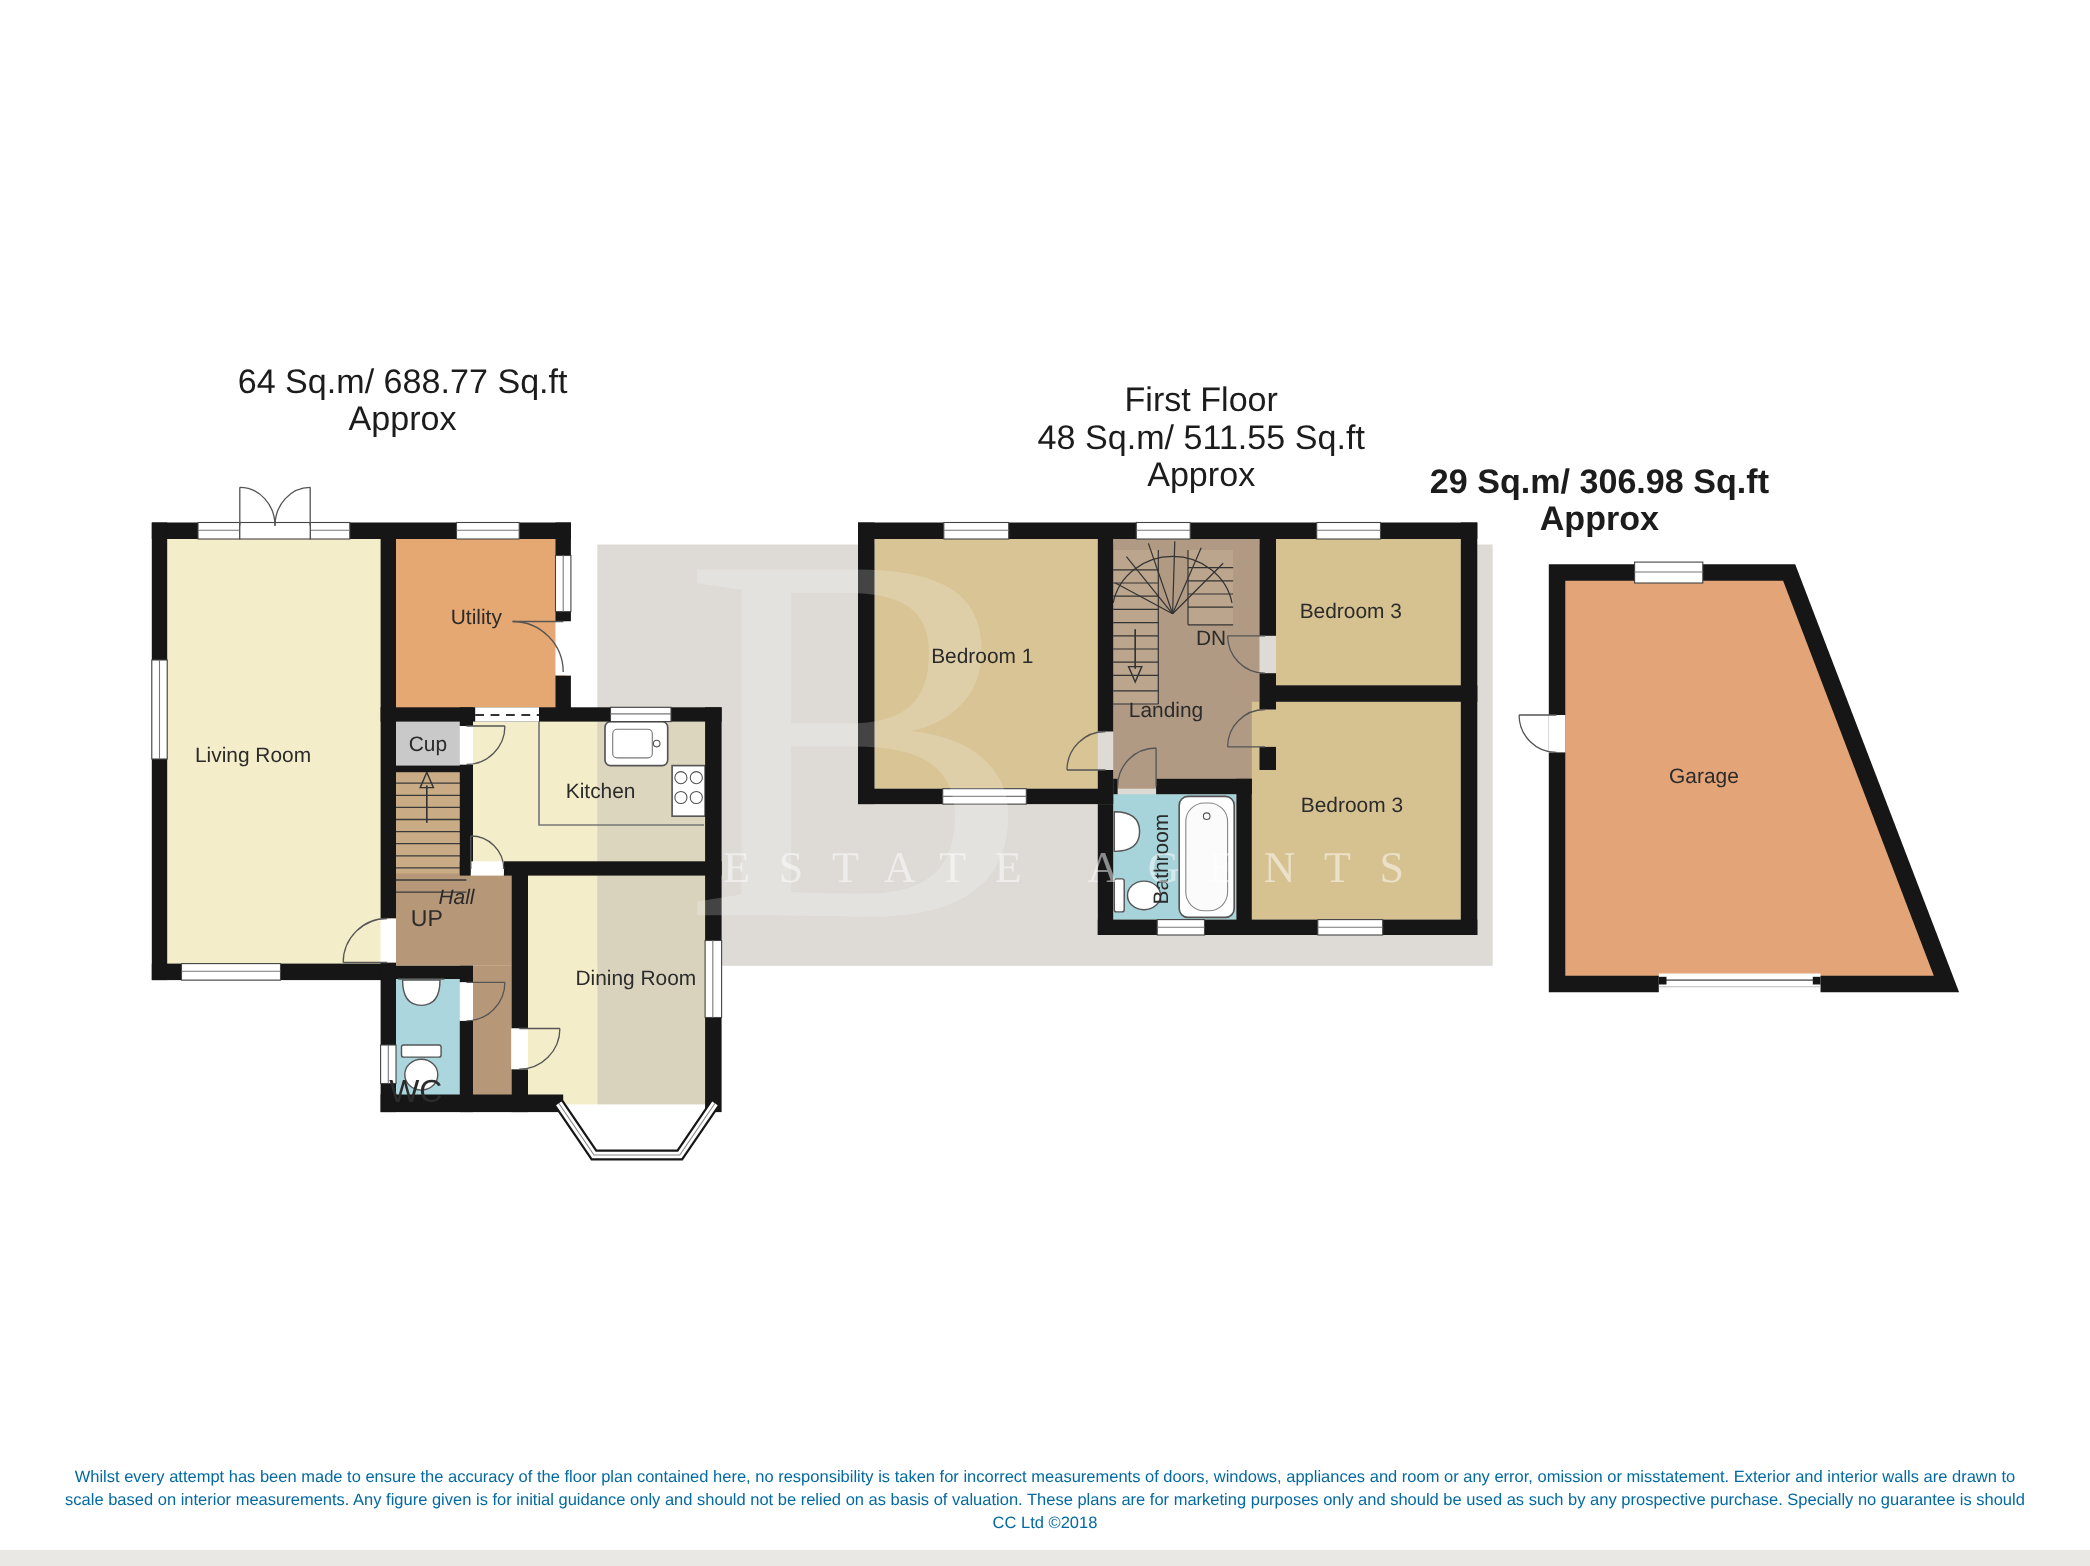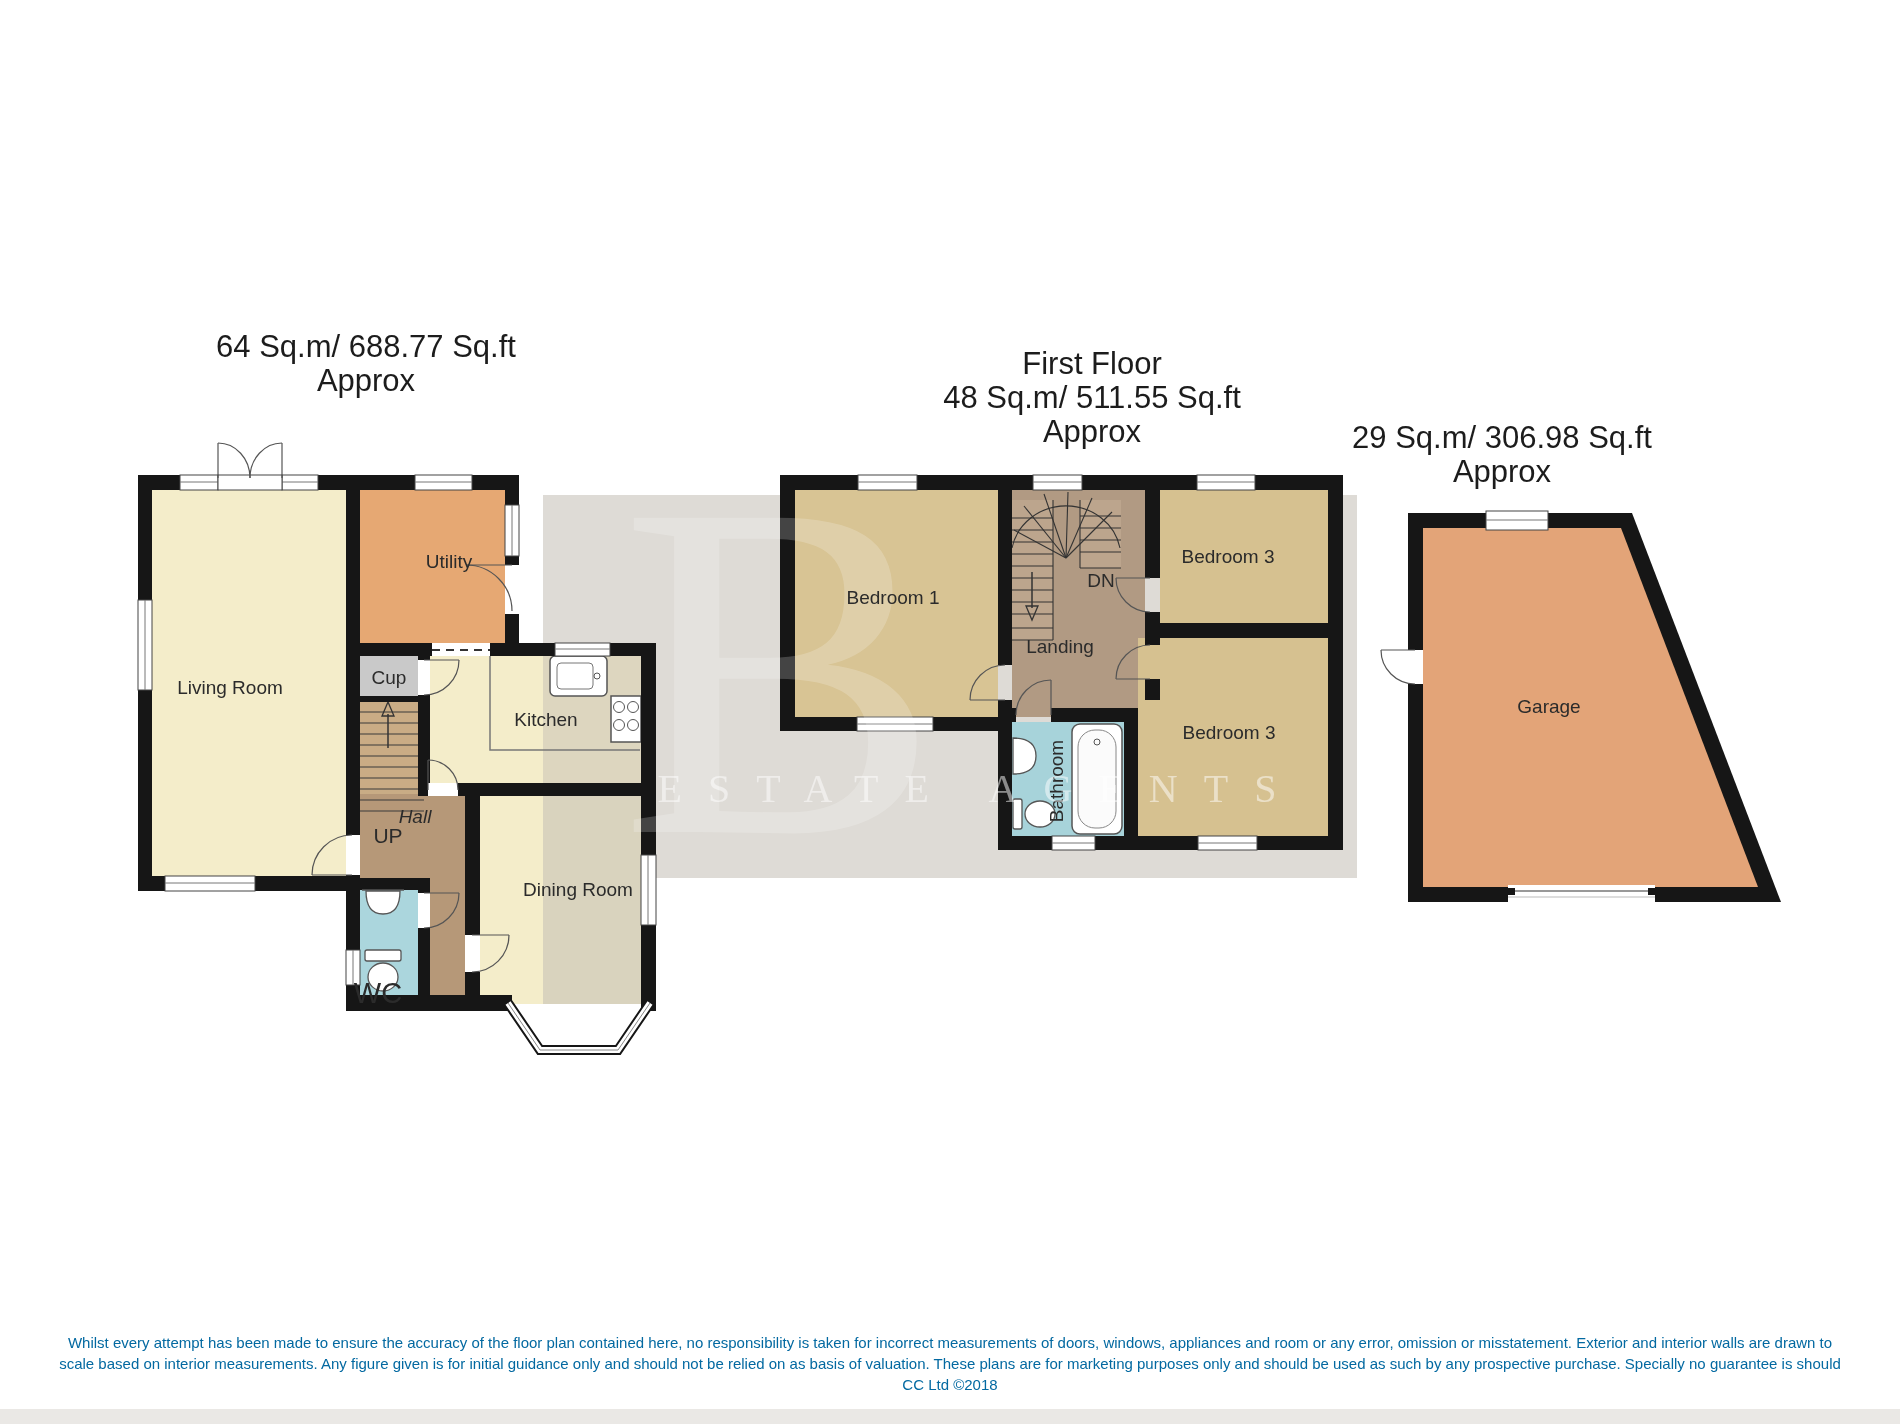--- a/index.html
+++ b/index.html
@@ -284,27 +284,27 @@
 
   <div class="title" style="left:166px;top:330px;">
     <div>64 Sq.m/ 688.77 Sq.ft</div>
     <div>Approx</div>
   </div>
   <div class="title" style="left:892px;top:347px;">
     <div>First Floor</div>
     <div>48 Sq.m/ 511.55 Sq.ft</div>
     <div>Approx</div>
   </div>
-  <div class="title" style="left:1302px;top:421px;">
+  <div class="title" style="left:1254px;top:421px;font-weight:bold;">
     <div>29 Sq.m/ 306.98 Sq.ft</div>
     <div>Approx</div>
   </div>
 
   <div class="lbl" style="left:230px;top:688px;">Living Room</div>
-  <div class="lbl" style="left:433px;top:562px;margin-left:16px;">Utility</div>
+  <div class="lbl" style="left:433px;top:562px;">Utility</div>
   <div class="lbl" style="left:389px;top:678px;">Cup</div>
   <div class="lbl" style="left:546px;top:720px;">Kitchen</div>
   <div class="lbl" style="left:388px;top:836px;font-size:21px;">UP</div>
   <div class="lbl" style="left:415px;top:817px;font-style:italic;">Hall</div>
   <div class="lbl" style="left:378px;top:993px;font-size:29px;">WC</div>
   <div class="lbl" style="left:578px;top:890px;">Dining Room</div>
   <div class="lbl" style="left:893px;top:598px;">Bedroom 1</div>
   <div class="lbl" style="left:1101px;top:581px;">DN</div>
   <div class="lbl" style="left:1060px;top:647px;">Landing</div>
   <div class="lbl" style="left:1228px;top:557px;">Bedroom 3</div>

